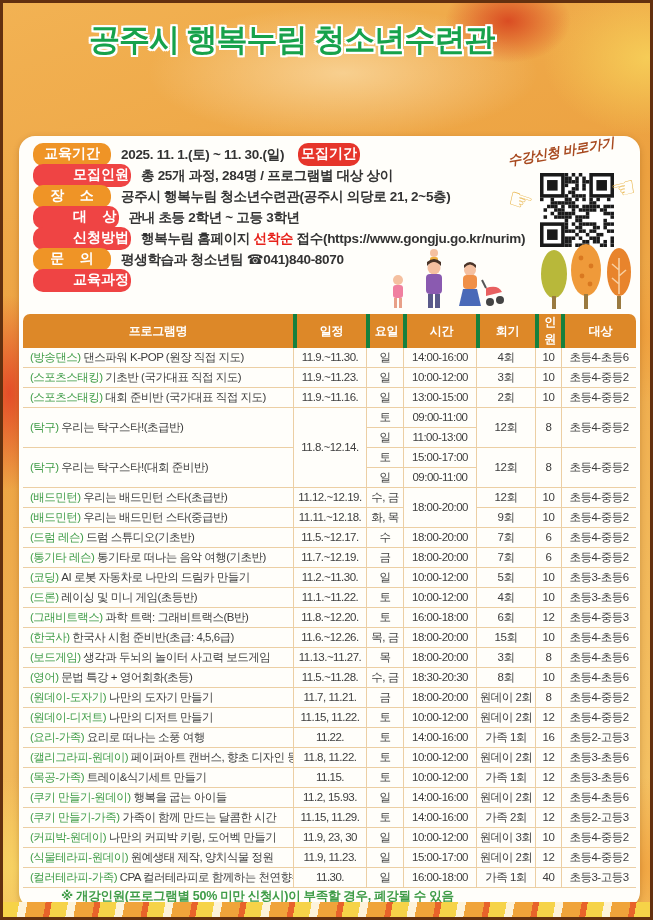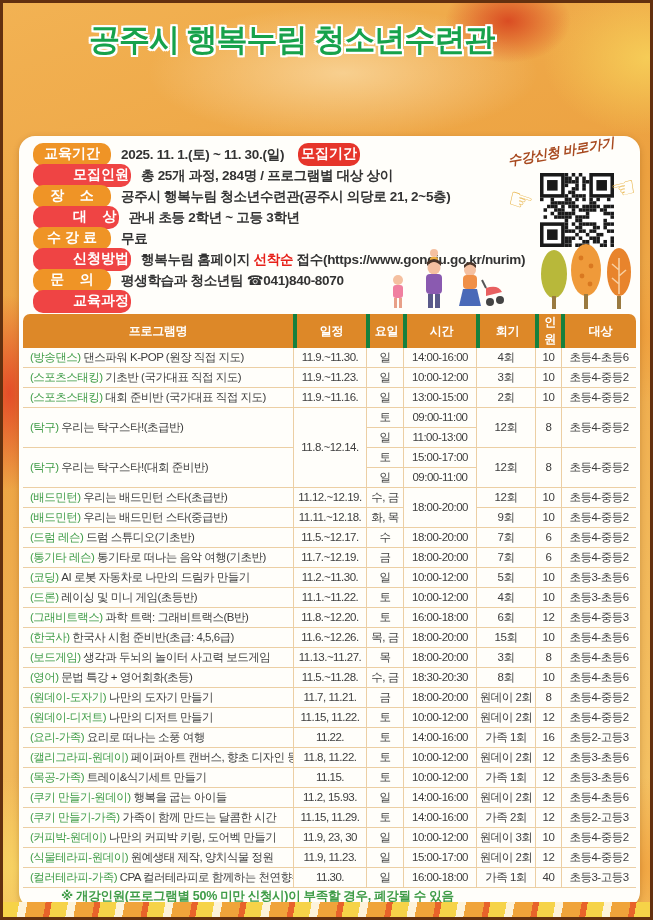--- a/index.html
+++ b/index.html
@@ -88,24 +88,20 @@
         <span class="badge green">모집인원</span>
         <span class="itext">총 25개 과정, 284명 / 프로그램별 대상 상이</span>
       </div>
       <div class="irow">
         <span class="badge orange">장    소</span>
         <span class="itext">공주시 행복누림 청소년수련관(공주시 의당로 21, 2~5층)</span>
       </div>
       <div class="irow">
         <span class="badge green">대    상</span>
         <span class="itext">관내 초등 2학년 ~ 고등 3학년</span>
-      </div>
-      <div class="irow">
-        <span class="badge orange">수 강 료</span>
-        <span class="itext">무료</span>
       </div>
       <div class="irow">
         <span class="badge green">신청방법</span>
         <span class="itext"><span>행복누림 홈페이지 </span><span class="red-text">선착순</span><span> 접수(https://www.gongju.go.kr/nurim)</span></span>
       </div>
       <div class="irow">
         <span class="badge orange">문    의</span>
         <span class="itext">평생학습과 청소년팀 ☎041)840-8070</span>
       </div>
       <div class="irow">

